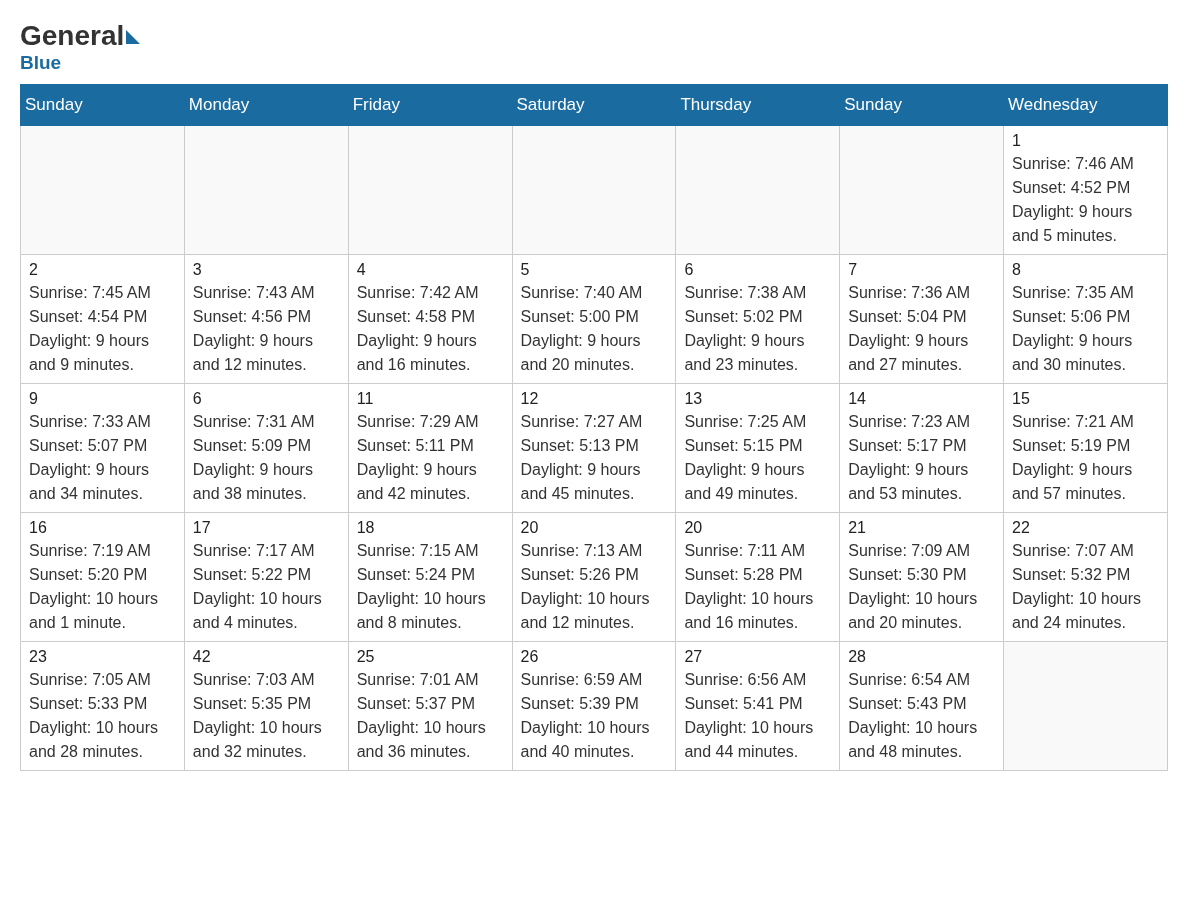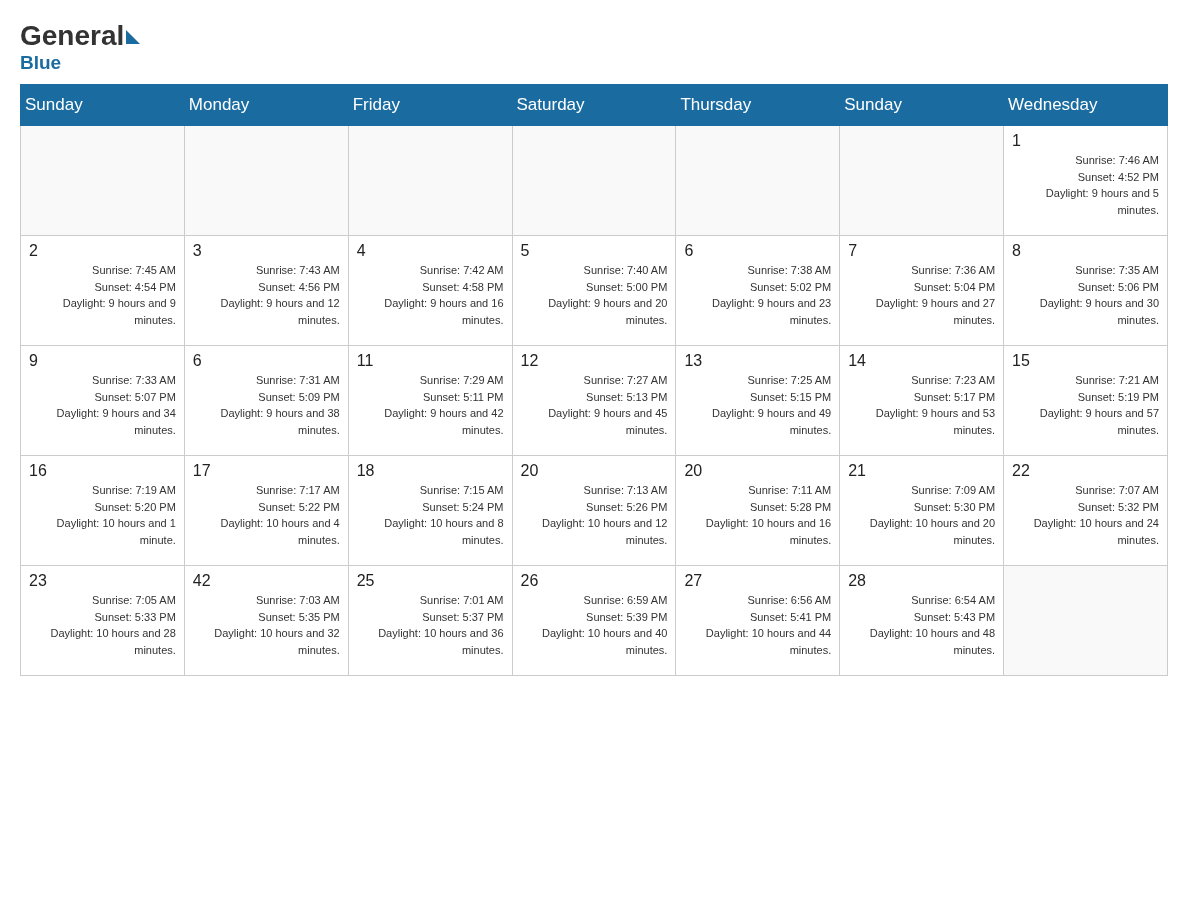--- a/index.html
+++ b/index.html
@@ -80,24 +80,23 @@
       min-height: 110px;
       height: 110px;
     }
     .day-number {
       font-size: 16px;
       font-weight: normal;
       color: #222;
       margin-bottom: 2px;
     }
     .day-info {
-      font-size: 11px;
+      font-size: 16px;
       color: #333;
       line-height: 1.5;
-      text-align: right;
     }
     .empty-cell {
       background: #f9f9f9;
     }
     tr td {
       border-top: 2px solid #1a6ba0;
     }
     tr:first-child td {
       border-top: 1px solid #ccc;
     }

